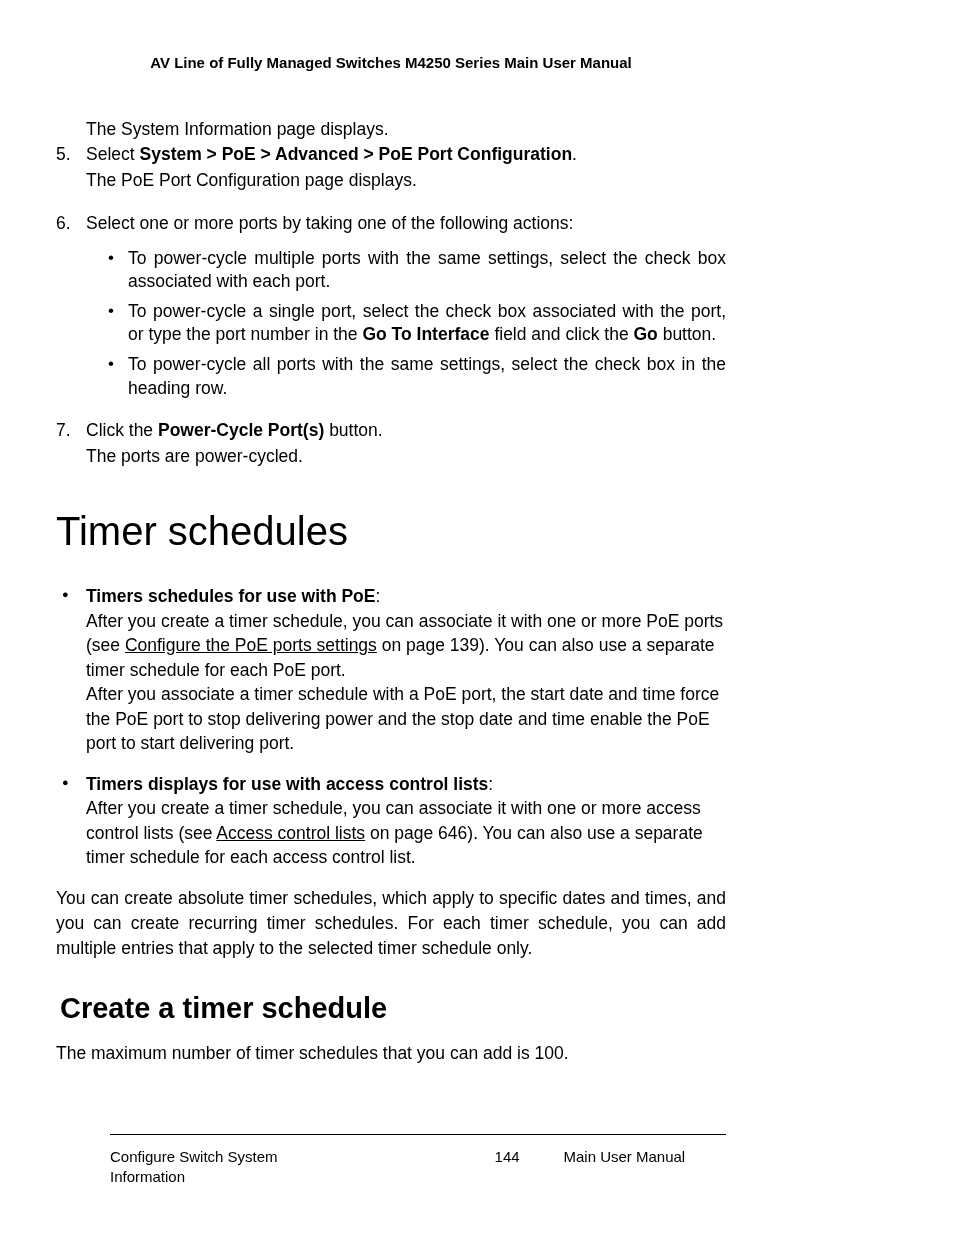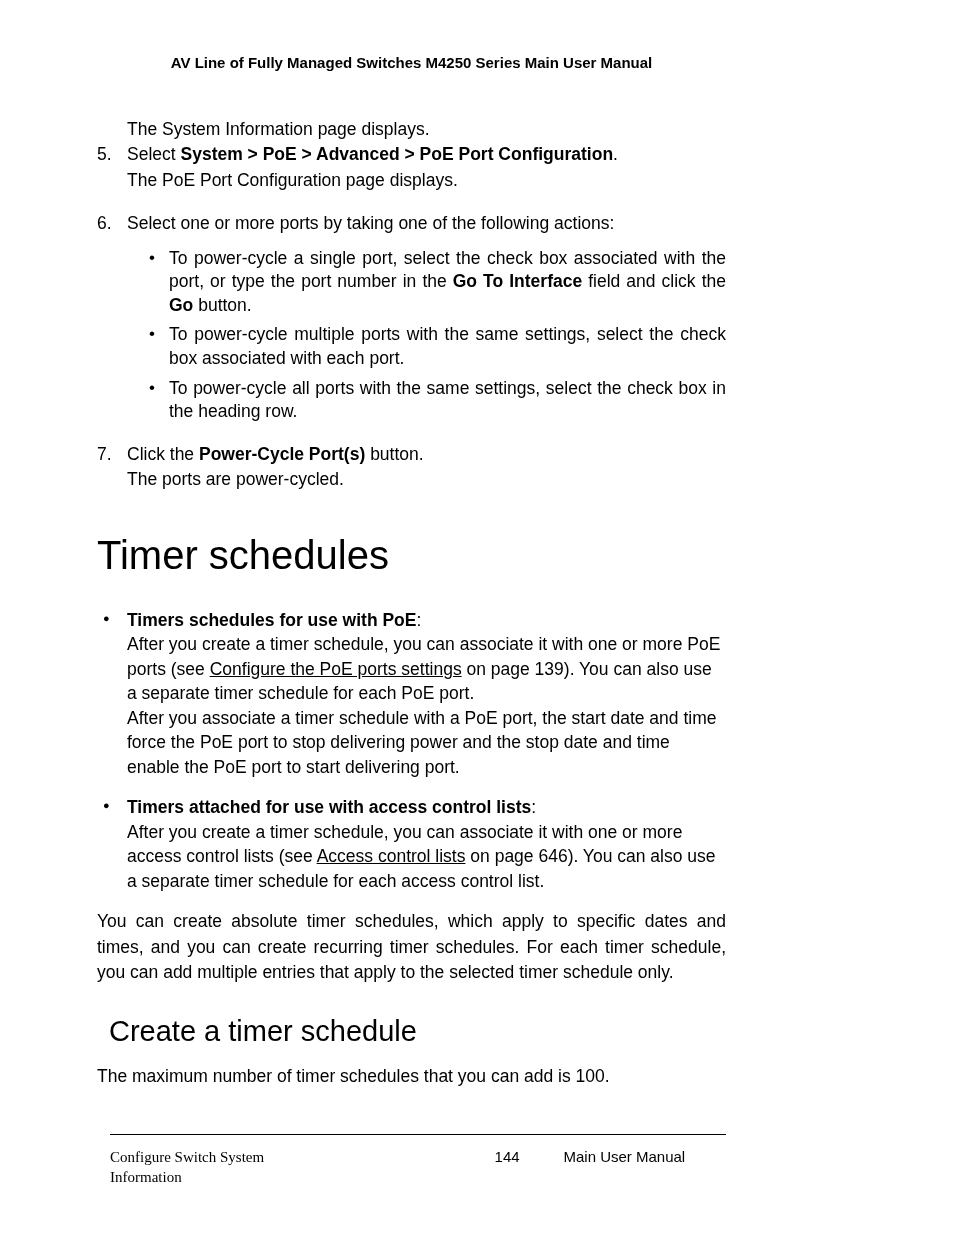--- a/index.html
+++ b/index.html
@@ -9,21 +9,21 @@
     width: 954px;
     background: #ffffff;
     font-family: Arial, Helvetica, sans-serif;
     color: #000000;
   }
   .page {
     width: 836px;
     height: 1235px;
     position: relative;
     box-sizing: border-box;
-    padding: 54px 110px 0 97px;
+    padding: 54px 110px 0 56px;
   }
   .doc-header {
     text-align: center;
     font-weight: bold;
     font-size: 15px;
     margin-bottom: 46px;
   }
   .indent-block {
     margin-left: 30px;
   }
@@ -68,23 +68,23 @@
     top: 0;
     font-size: 17px;
   }
   h1.section {
     font-weight: 300;
     font-size: 40px;
     margin: 40px 0 30px 0;
     font-family: Arial, Helvetica, sans-serif;
   }
   h2.subsection {
-    font-weight: 400;
+    font-weight: 700;
     font-size: 29px;
-    margin: 30px 0 16px 12px;
+    margin: 30px 0 16px 4px;
   }
   .para {
     font-size: 17.5px;
     line-height: 1.45;
     margin: 0 0 16px 0;
   }
   ul.desc-list {
     list-style: none;
     padding: 0;
     margin: 0 0 16px 0;
@@ -115,21 +115,21 @@
     border: none;
     border-top: 1px solid #000;
     margin: 0 0 12px 0;
   }
   .footer-row {
     display: flex;
     justify-content: space-between;
     font-size: 15px;
     line-height: 1.35;
   }
-  .footer-left { width: 33%; text-align: left; font-family: Liberation Serif, serif; }
+  .footer-left { width: 33%; text-align: left; }
   .footer-center { width: 33%; text-align: right; }
   .footer-right { width: 33%; text-align: center; }
   b { font-weight: bold; }
 </style>
 </head>
 <body>
 
 <div class="page">
 
   <div class="doc-header">AV Line of Fully Managed Switches M4250 Series Main User Manual</div>
@@ -142,24 +142,24 @@
       <span class="num">5.</span>
       <span><span>Select </span><b>System &gt; PoE &gt; Advanced &gt; PoE Port Configuration</b><span>.</span></span><br>
       <span>The PoE Port Configuration page displays.</span>
     </li>
 
     <li>
       <span class="num">6.</span>
       <span>Select one or more ports by taking one of the following actions:</span>
       <ul class="bullets">
         <li>
-          <span>To power-cycle a single port, select the check box associated with the port, or type the port number in the </span><b>Go To Interface</b><span> field and click the </span><b>Go</b><span> button.</span>
+          <span>To power-cycle multiple ports with the same settings, select the check box associated with each port.</span>
         </li>
         <li>
-          <span>To power-cycle multiple ports with the same settings, select the check box associated with each port.</span>
+          <span>To power-cycle a single port, select the check box associated with the port, or type the port number in the </span><b>Go To Interface</b><span> field and click the </span><b>Go</b><span> button.</span>
         </li>
         <li>
           <span>To power-cycle all ports with the same settings, select the check box in the heading row.</span>
         </li>
       </ul>
     </li>
 
     <li>
       <span class="num">7.</span>
       <span><span>Click the </span><b>Power-Cycle Port(s)</b><span> button.</span></span><br>
@@ -171,21 +171,21 @@
   <h1 class="section">Timer schedules</h1>
 
 
   <ul class="desc-list">
     <li>
       <b>Timers schedules for use with PoE</b><span>:</span><br>
       <span>After you create a timer schedule, you can associate it with one or more PoE ports (see </span><span class="underline">Configure the PoE ports settings</span><span> on page 139). You can also use a separate timer schedule for each PoE port.</span><br>
       <span>After you associate a timer schedule with a PoE port, the start date and time force the PoE port to </span><span class="ital">stop</span><span> delivering power and the stop date and time enable the PoE port to </span><span class="ital">start</span><span> delivering port.</span>
     </li>
     <li>
-      <b>Timers attached for use with access control lists</b><span>:</span><br>
+      <b>Timers displays for use with access control lists</b><span>:</span><br>
       <span>After you create a timer schedule, you can associate it with one or more access control lists (see </span><span class="underline">Access control lists</span><span> on page 646). You can also use a separate timer schedule for each access control list.</span>
     </li>
   </ul>
 
   <p class="para" style="text-align:justify;">You can create absolute timer schedules, which apply to specific dates and times, and you can create recurring timer schedules. For each timer schedule, you can add multiple entries that apply to the selected timer schedule only.</p>
 
   <h2 class="subsection">Create a timer schedule</h2>
 
   <p class="para">The maximum number of timer schedules that you can add is 100.</p>
 

